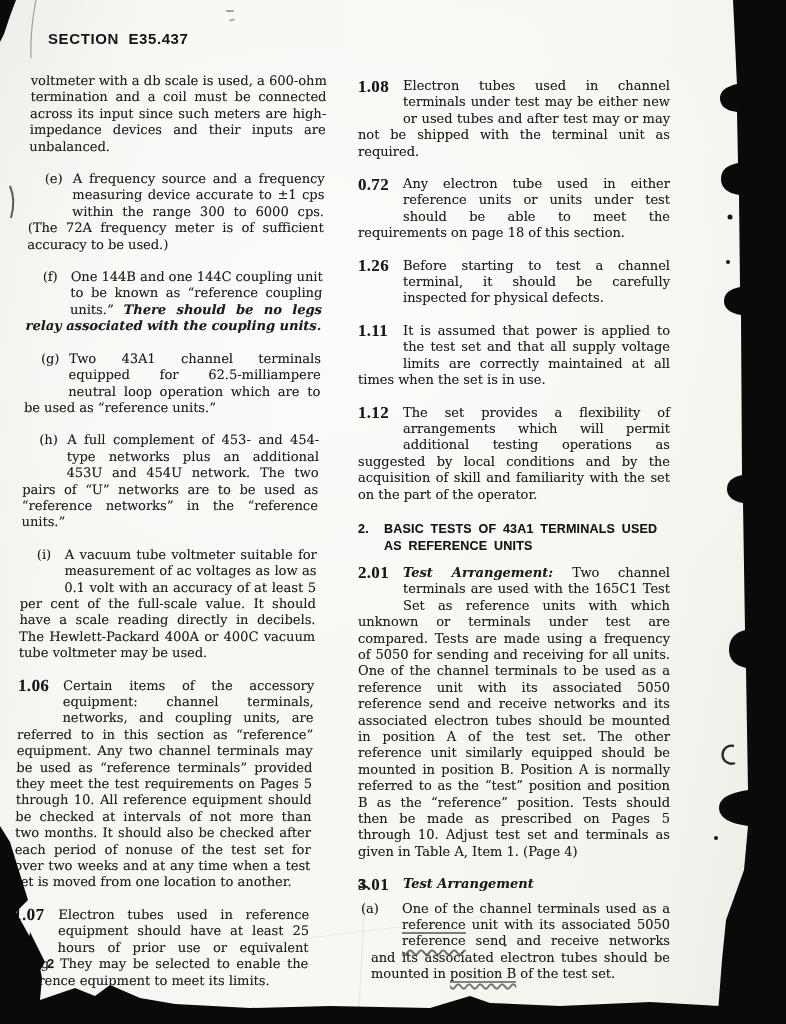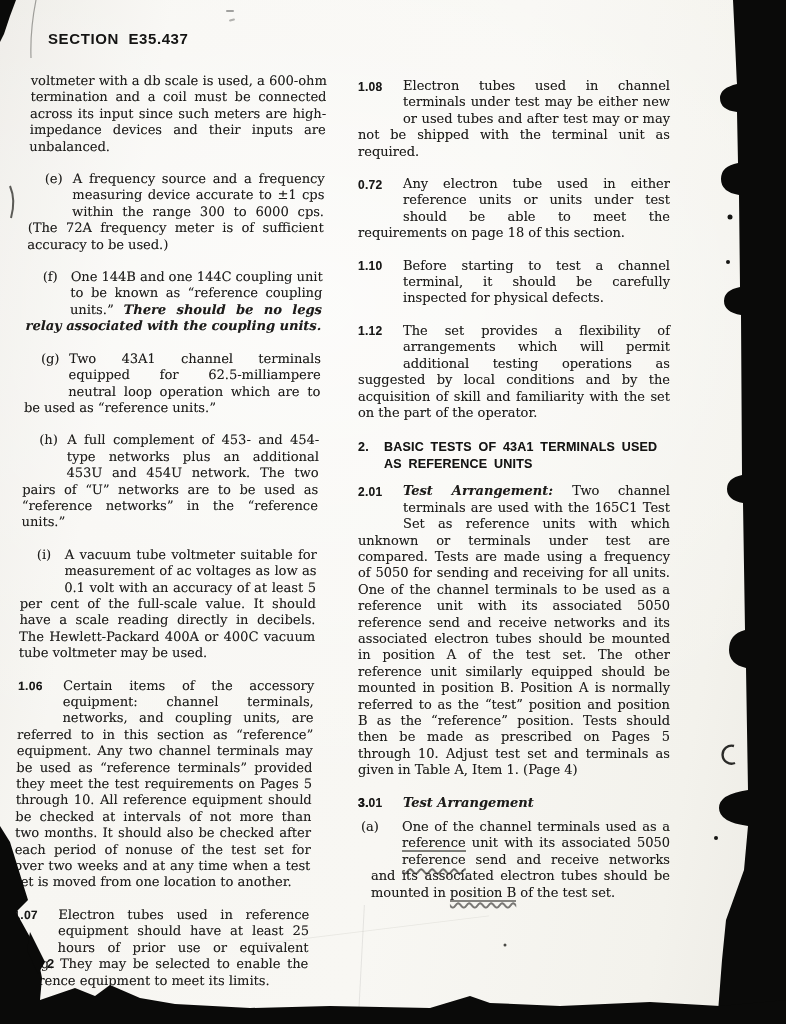--- a/index.html
+++ b/index.html
@@ -29,22 +29,22 @@
   }
 
   .col{position:absolute;font-size:13px;line-height:16.4px;text-align:justify;
        text-shadow:0 0 0.5px rgba(10,10,10,0.35);}
   .col-left{left:31px;top:73px;width:296px;transform:skewX(-1.2deg);transform-origin:0 0;}
   .col-right{left:358px;top:78px;width:312px;}
 
   .para{position:relative;margin:0 0 16px 0;}
   .pnum{
     position:absolute;left:0;top:0.5px;
-    font-family:Liberation Sans, sans-serif;
-    font-weight:bold;font-size:12px;letter-spacing:0.3px;color:#181817;
+    font-family:Liberation Serif, serif;
+    font-weight:bold;font-size:17px;letter-spacing:0.3px;color:#181817;
   }
   .ind-num{float:left;width:45px;height:34px;}
   .ind-num-1line{float:left;width:45px;height:17px;}
   .lletter{position:absolute;left:16px;top:0;}
   .ind-let{float:left;width:44px;height:34px;}
   .suba{padding-left:13px;}
   .suba .lletter{left:3px;}
   .suba .ind-let{width:31px;}
 
   .bi{font-weight:bold;font-style:italic;}
@@ -143,25 +143,30 @@
       <span>Electron tubes used in channel terminals under test may be either new or used tubes and after test may or may not be shipped with the terminal unit as required.</span>
     </div>
 
     <div class="para">
       <span class="pnum">0.72</span>
       <span class="ind-num"></span>
       <span>Any electron tube used in either reference units or units under test should be able to meet the requirements on page 18 of this section.</span>
     </div>
 
     <div class="para">
-      <span class="pnum">1.10</span>
+      <span class="pnum">1.26</span>
       <span class="ind-num"></span>
       <span>Before starting to test a channel terminal, it should be carefully inspected for physical defects.</span>
     </div>
 
+    <div class="para">
+      <span class="pnum">1.11</span>
+      <span class="ind-num"></span>
+      <span>It is assumed that power is applied to the test set and that all supply voltage limits are correctly maintained at all times when the set is in use.</span>
+    </div>
 
     <div class="para">
       <span class="pnum">1.12</span>
       <span class="ind-num"></span>
       <span>The set provides a flexibility of arrangements which will permit additional testing operations as suggested by local conditions and by the acquisition of skill and familiarity with the set on the part of the operator.</span>
     </div>
 
     <div class="sec-heading">
       <span class="sec-num">2.</span>
       <span>BASIC TESTS OF 43A1 TERMINALS USED AS REFERENCE UNITS</span>

